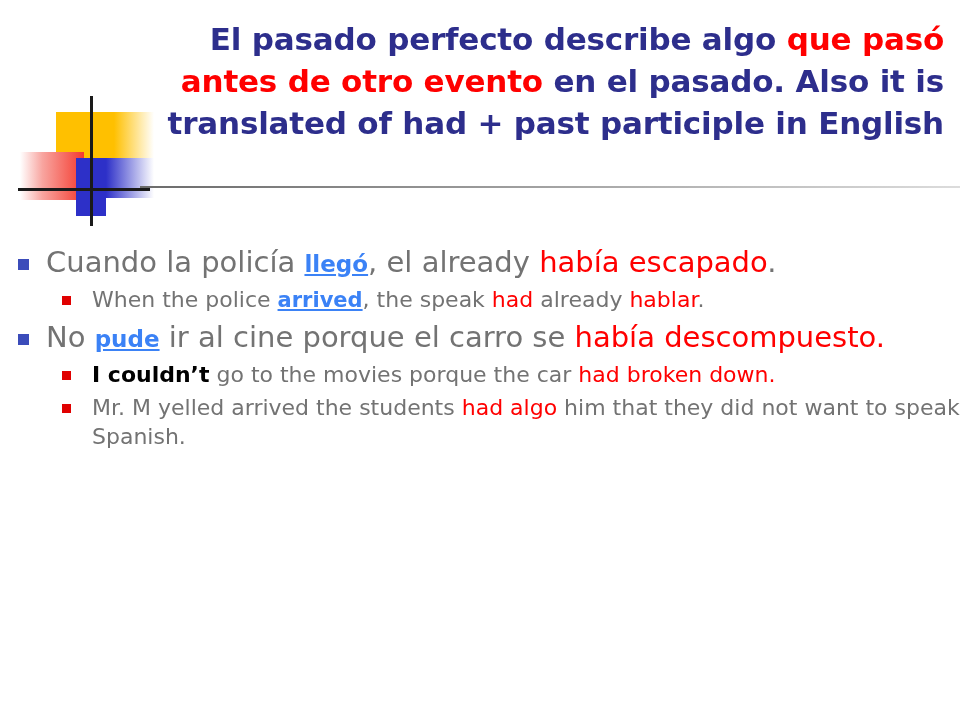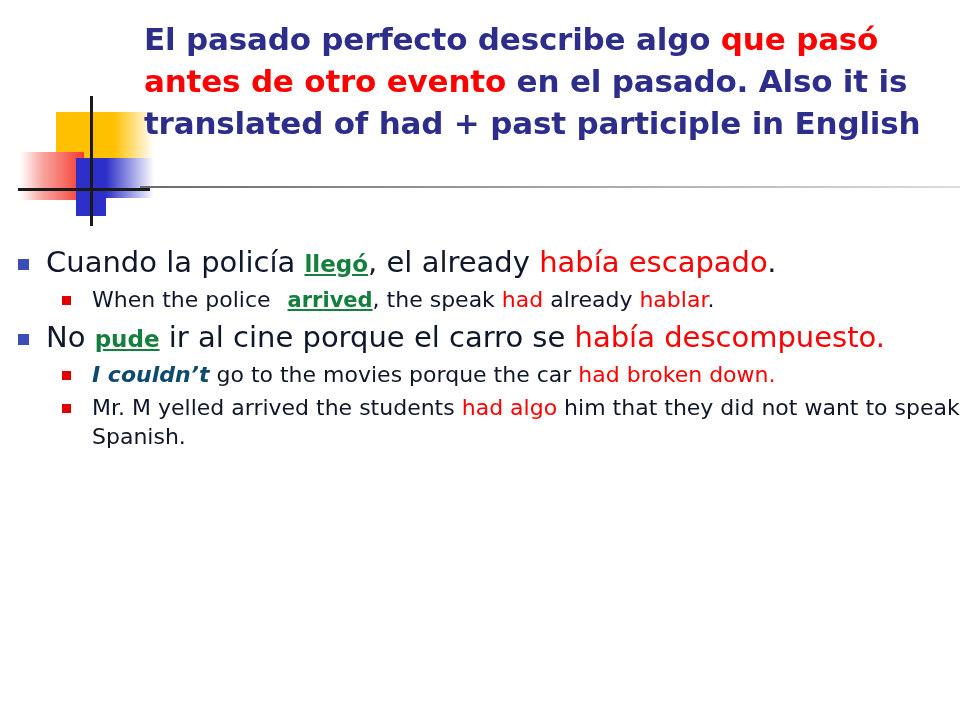--- a/index.html
+++ b/index.html
@@ -78,20 +78,21 @@
   
   .title {
     position: absolute;
     left: 144px; top: 18px;
     width: 800px;
     font-weight: bold;
     font-size: 31px;
     line-height: 42px;
     color: #2D2E8C;
     letter-spacing: -0.2px;
+    text-align: right;
   }
   .t-blue { color: #2D2E8C; }
   .t-red  { color: #FF0000; }
 
   
   .body {
     position: absolute;
     left: 0px; top: 244px;
     width: 960px;
   }
@@ -118,33 +119,32 @@
     line-height: 29px;
     color: #000000;
     margin-bottom: 4px;
   }
   .lvl2 > .bullet {
     position: absolute;
     left: 62px; top: 11px;
     width: 9px; height: 9px;
     background: #E00000;
   }
-  .black { color: #0f172a; }
+  .black { color: #737373; }
   .cue {
-    color: #15803d;
+    color: #3b82f6;
     font-weight: bold;
     text-decoration: underline;
   }
   .lvl1 .cue { font-size: 23px; }
-  .lvl2 .cue { font-size: 21px; margin-left: 10px; }
+  .lvl2 .cue { font-size: 21px; }
   .cue-nound {
-    color: #0c4a6e;
+    color: #000000;
     font-weight: bold;
     text-decoration: none;
-    font-style: italic;
   }
 </style>
 </head>
 <body>
 
 <div id="slide">
 
   <div class="logo-wrap">
     <div class="logo-yellow"></div>
     <div class="logo-yellow-fade"></div>

